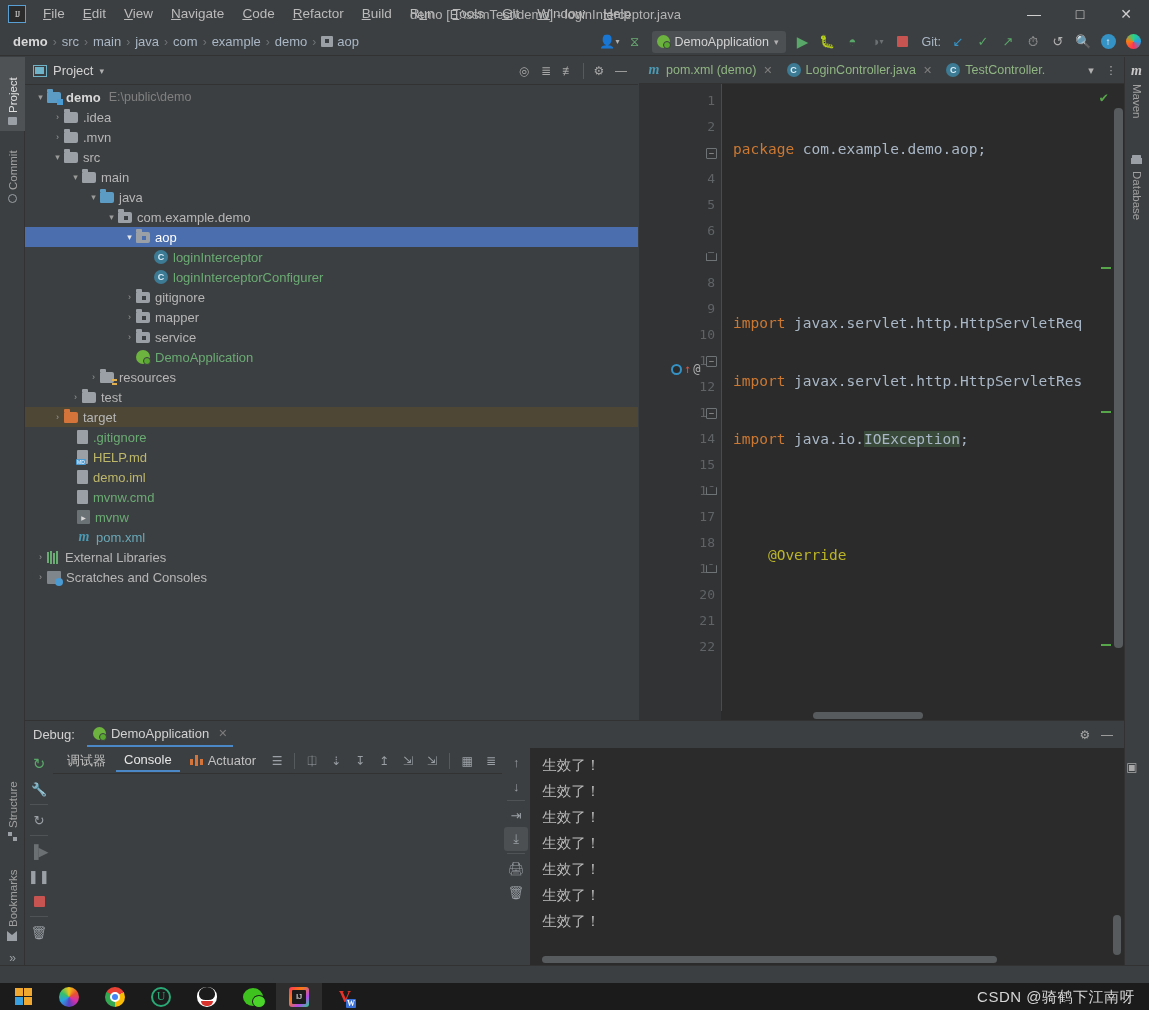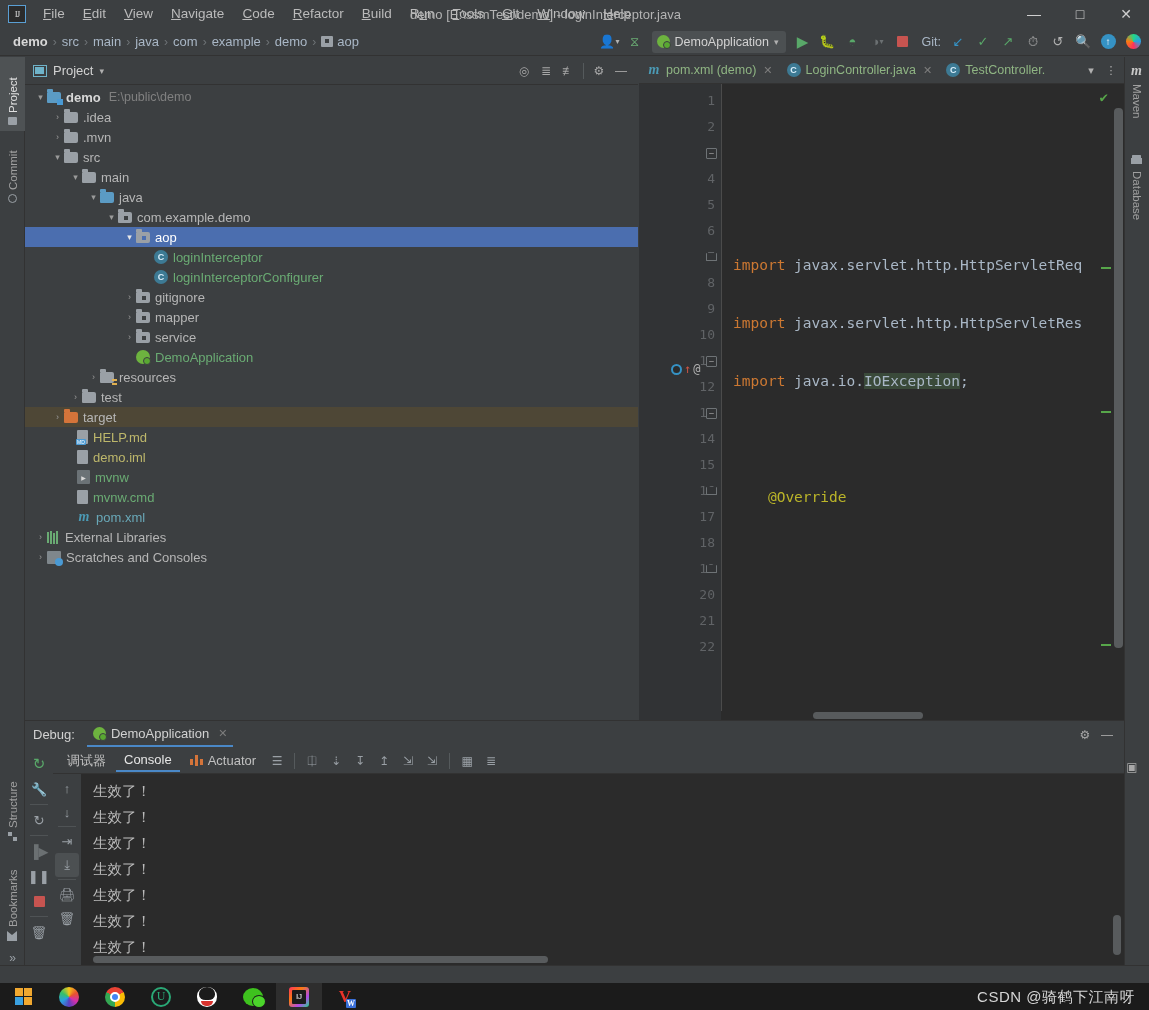--- a/index.html
+++ b/index.html
@@ -339,21 +339,21 @@
   .dbg-body { flex: 1; display: flex; }
   .dbg-left {
     width: 28px; background: #3c3f41; padding-top: 4px; display: flex;
     flex-direction: column; align-items: center; gap: 1px;
   }
   .dicon {
     width: 24px; height: 24px; display: flex; align-items: center;
     justify-content: center; color: #9aa0a6; font-size: 13px;
   }
   .dsep { width: 18px; height: 1px; background: #4f5355; margin: 2px 0; }
-  .dbg-main { flex: 1; display: flex; flex-direction: column; }
+  .dbg-main { flex: 1; display: flex; }
   .sub-toolbar {
     height: 26px; display: flex; align-items: center; gap: 2px; padding-left: 6px;
     border-bottom: 1px solid #323232;
   }
   .sub-tab {
     font-size: 13px; color: #c0c0c0; padding: 3px 8px; display: flex;
     align-items: center; gap: 5px;
   }
   .sub-tab.active { color: #e6e6e6; border-bottom: 2px solid #4a88c7; }
   .act-ico {
@@ -720,37 +720,42 @@
         <span class="t-label">test</span>
       </div>
       <div class="trow tgt">
         <span style="width:26px"></span>
           <span class="arr">›</span>
         <span class="folder orange"></span>
         <span class="t-label">target</span>
       </div>
       <div class="trow">
         <span style="width:52px"></span>
+        <span class="file-ico"></span>
+        <span class="t-label green">.gitignore</span>
+      </div>
+      <div class="trow">
+        <span style="width:52px"></span>
         <span class="file-ico md"></span>
         <span class="t-label yellow">HELP.md</span>
       </div>
       <div class="trow">
         <span style="width:52px"></span>
         <span class="file-ico"></span>
         <span class="t-label yellow">demo.iml</span>
       </div>
       <div class="trow">
         <span style="width:52px"></span>
+        <span class="file-ico"></span>
+        <span class="t-label green">mvnw.cmd</span>
+      </div>
+      <div class="trow">
+        <span style="width:52px"></span>
         <span class="file-ico run"></span>
         <span class="t-label green">mvnw</span>
-      </div>
-      <div class="trow">
-        <span style="width:52px"></span>
-        <span class="file-ico"></span>
-        <span class="t-label green">mvnw.cmd</span>
       </div>
       <div class="trow">
         <span style="width:52px"></span>
         <span class="file-ico m">m</span>
         <span class="t-label teal">pom.xml</span>
       </div>
       <div class="trow">
         <span style="width:9px"></span>
           <span class="arr">›</span>
         <span class="lib-ico"></span>
@@ -815,20 +820,21 @@
         <div class="gline">17</div>
         <div class="gline">18</div>
         <div class="gline">19<span class="fold end" style="top:9px"></span></div>
         <div class="gline">20</div>
         <div class="gline">21</div>
         <div class="gline">22</div>
       </div>
 
       <div class="code">
         <div class="vline"></div>
+        <div class="cline"><span class="kw">package </span><span class="txt">com.example.demo.aop;</span></div>
         <div class="cline"></div>
         <div class="cline"></div>
         <div class="cline"><span class="kw">import </span><span class="txt">javax.servlet.http.HttpServletReq</span></div>
         <div class="cline"><span class="kw">import </span><span class="txt">javax.servlet.http.HttpServletRes</span></div>
         <div class="cline"><span class="kw">import </span><span class="txt">java.io.</span><span class="hl txt">IOException</span><span class="txt">;</span></div>
         <div class="cline"></div>
         <div class="cline"><span class="txt">    </span><span style="color:#bbb529">@Override</span></div>
         <div class="cline"></div>
         
         

